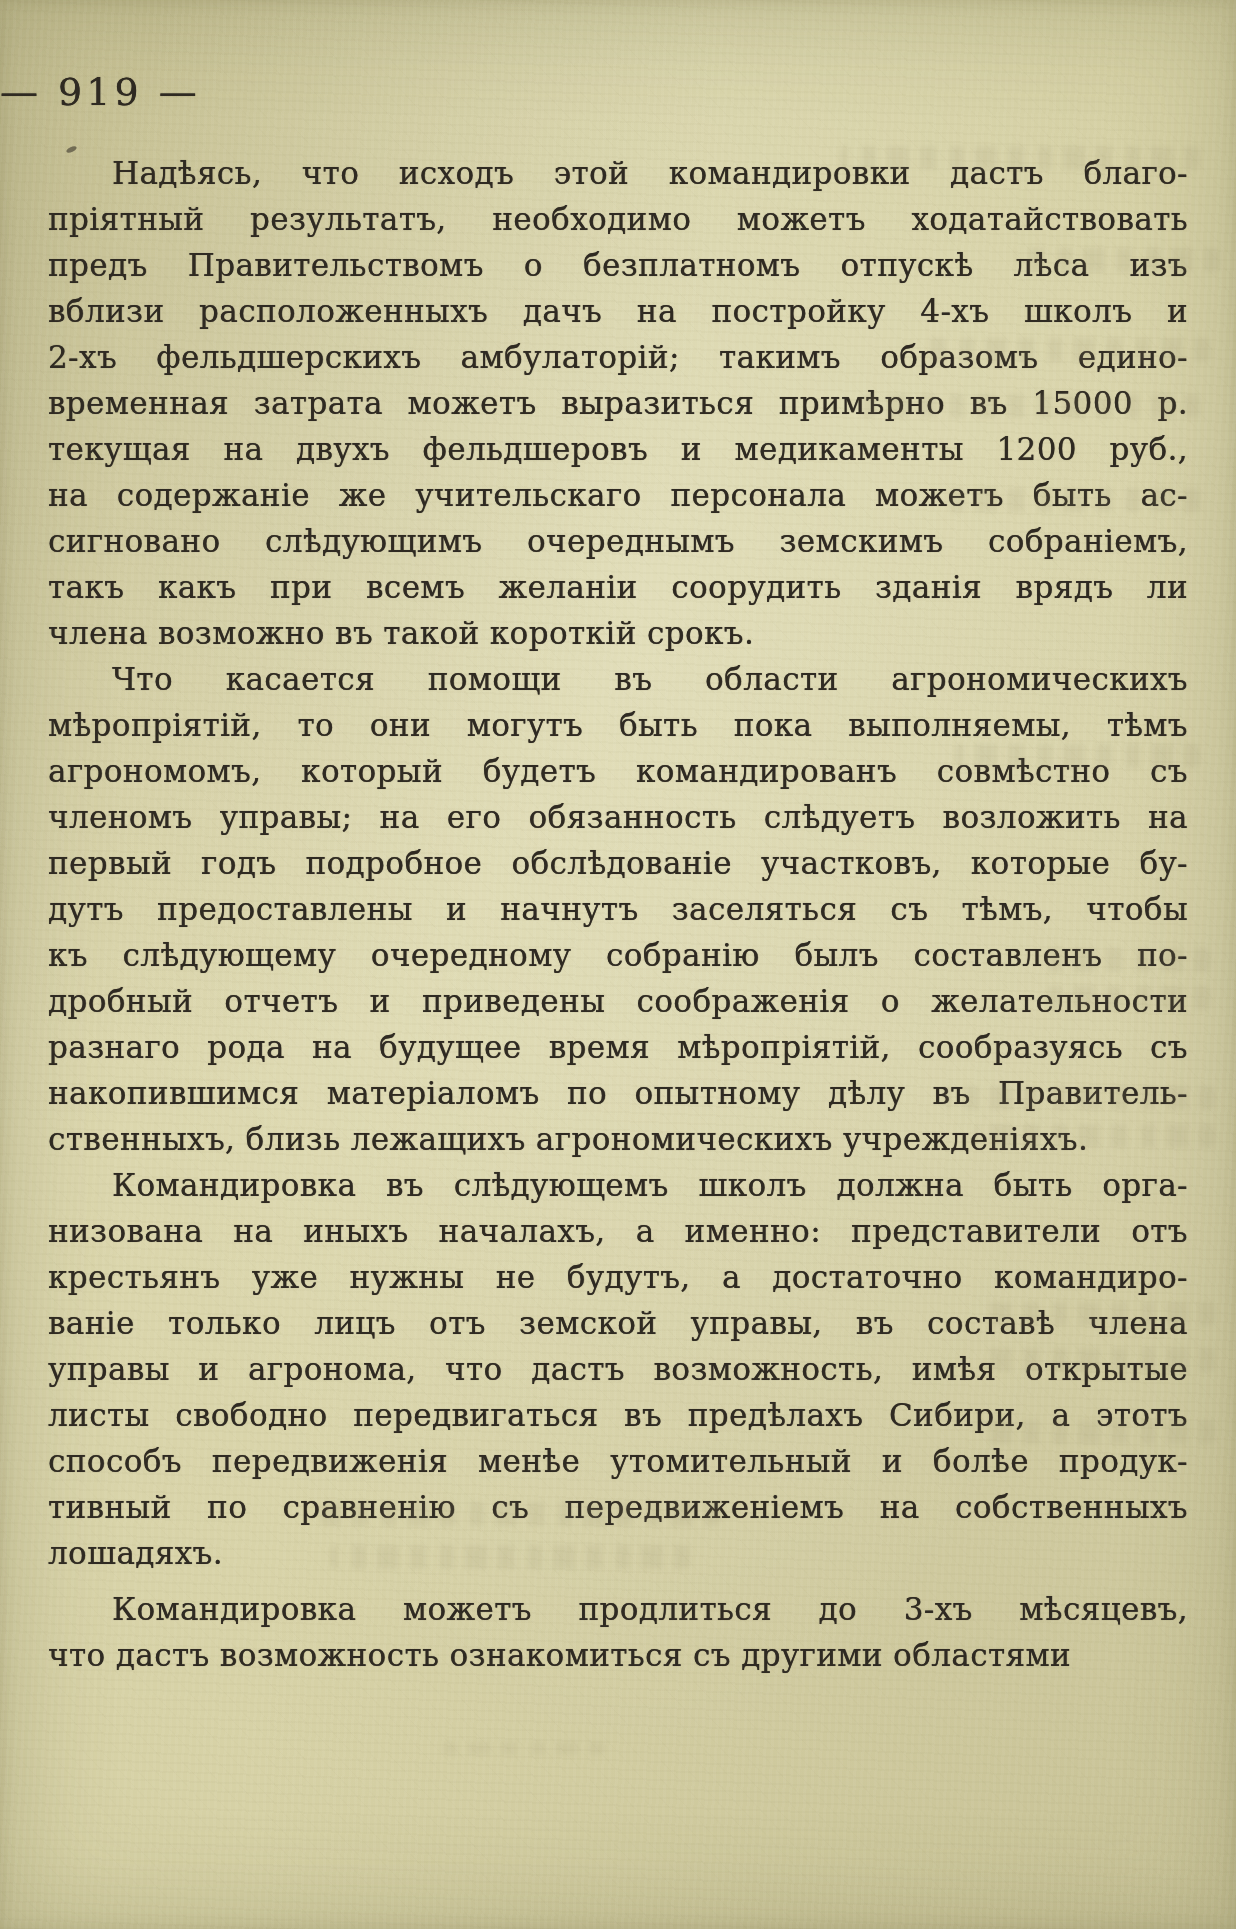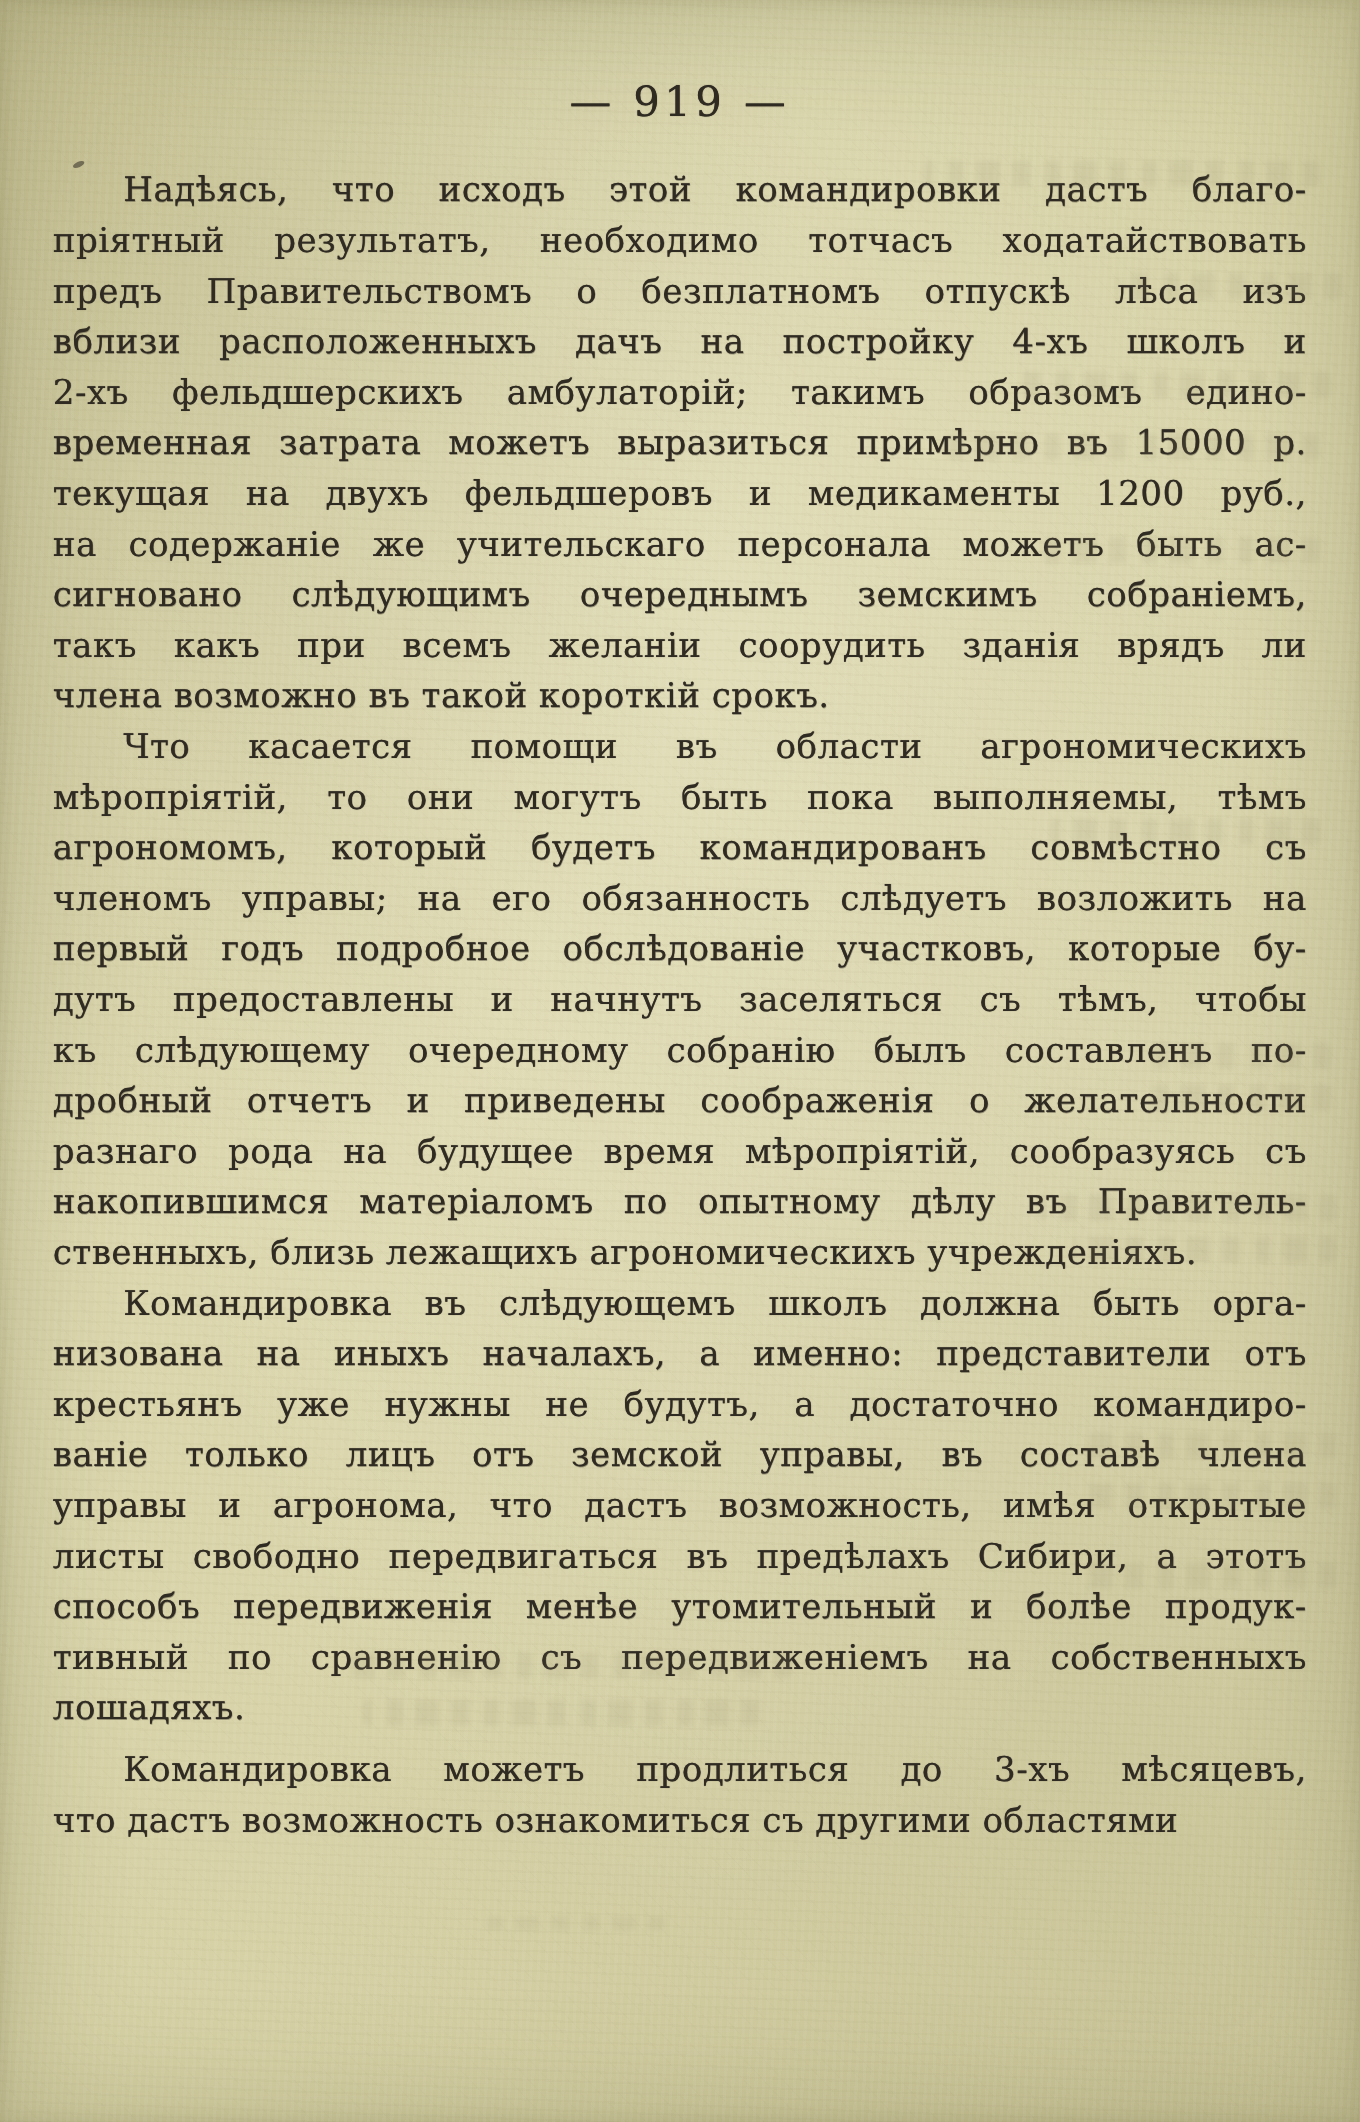--- a/index.html
+++ b/index.html
@@ -33,21 +33,20 @@
       repeating-linear-gradient(93deg, rgba(255,255,245,0.045) 0 3px, rgba(0,0,0,0) 3px 7px),
       repeating-linear-gradient(2deg, rgba(120,112,70,0.035) 0 2px, rgba(0,0,0,0) 2px 9px),
       repeating-linear-gradient(47deg, rgba(120,112,70,0.025) 0 1px, rgba(0,0,0,0) 1px 13px);
   }
 
   .page-number {
     position: absolute;
     top: 70px;
     left: 0;
     width: 100%;
-    text-align: center;
     font-size: 38px;
     letter-spacing: 4px;
     text-shadow: 0 0 0.7px currentColor;
   }
 
   .text-block {
     position: absolute;
     top: 150px;
     left: 48px;
     width: 1140px;
@@ -94,21 +93,21 @@
 
 <div class="page">
 
   <div class="page-number">— 919 —</div>
 
   <div class="speck" style="left:66px; top:147px; width:11px; height:5px; transform:rotate(-24deg);"></div>
 
   <div class="text-block">
       <div class="paragraph">
         <div class="line first">Надѣясь, что исходъ этой командировки дастъ благо-</div>
-        <div class="line">пріятный результатъ, необходимо тотчасъ ходатайствовать</div>
+        <div class="line">пріятный результатъ, необходимо можетъ ходатайствовать</div>
         <div class="line">предъ Правительствомъ о безплатномъ отпускѣ лѣса изъ</div>
         <div class="line">вблизи расположенныхъ дачъ на постройку 4-хъ школъ и</div>
         <div class="line">2-хъ фельдшерскихъ амбулаторій; такимъ образомъ едино-</div>
         <div class="line">временная затрата можетъ выразиться примѣрно въ 15000 р.</div>
         <div class="line">текущая на двухъ фельдшеровъ и медикаменты 1200 руб.,</div>
         <div class="line">на содержаніе же учительскаго персонала можетъ быть ас-</div>
         <div class="line">сигновано слѣдующимъ очереднымъ земскимъ собраніемъ,</div>
         <div class="line">такъ какъ при всемъ желаніи соорудить зданія врядъ ли</div>
         <div class="line last">члена возможно въ такой короткій срокъ.</div>
       </div>

